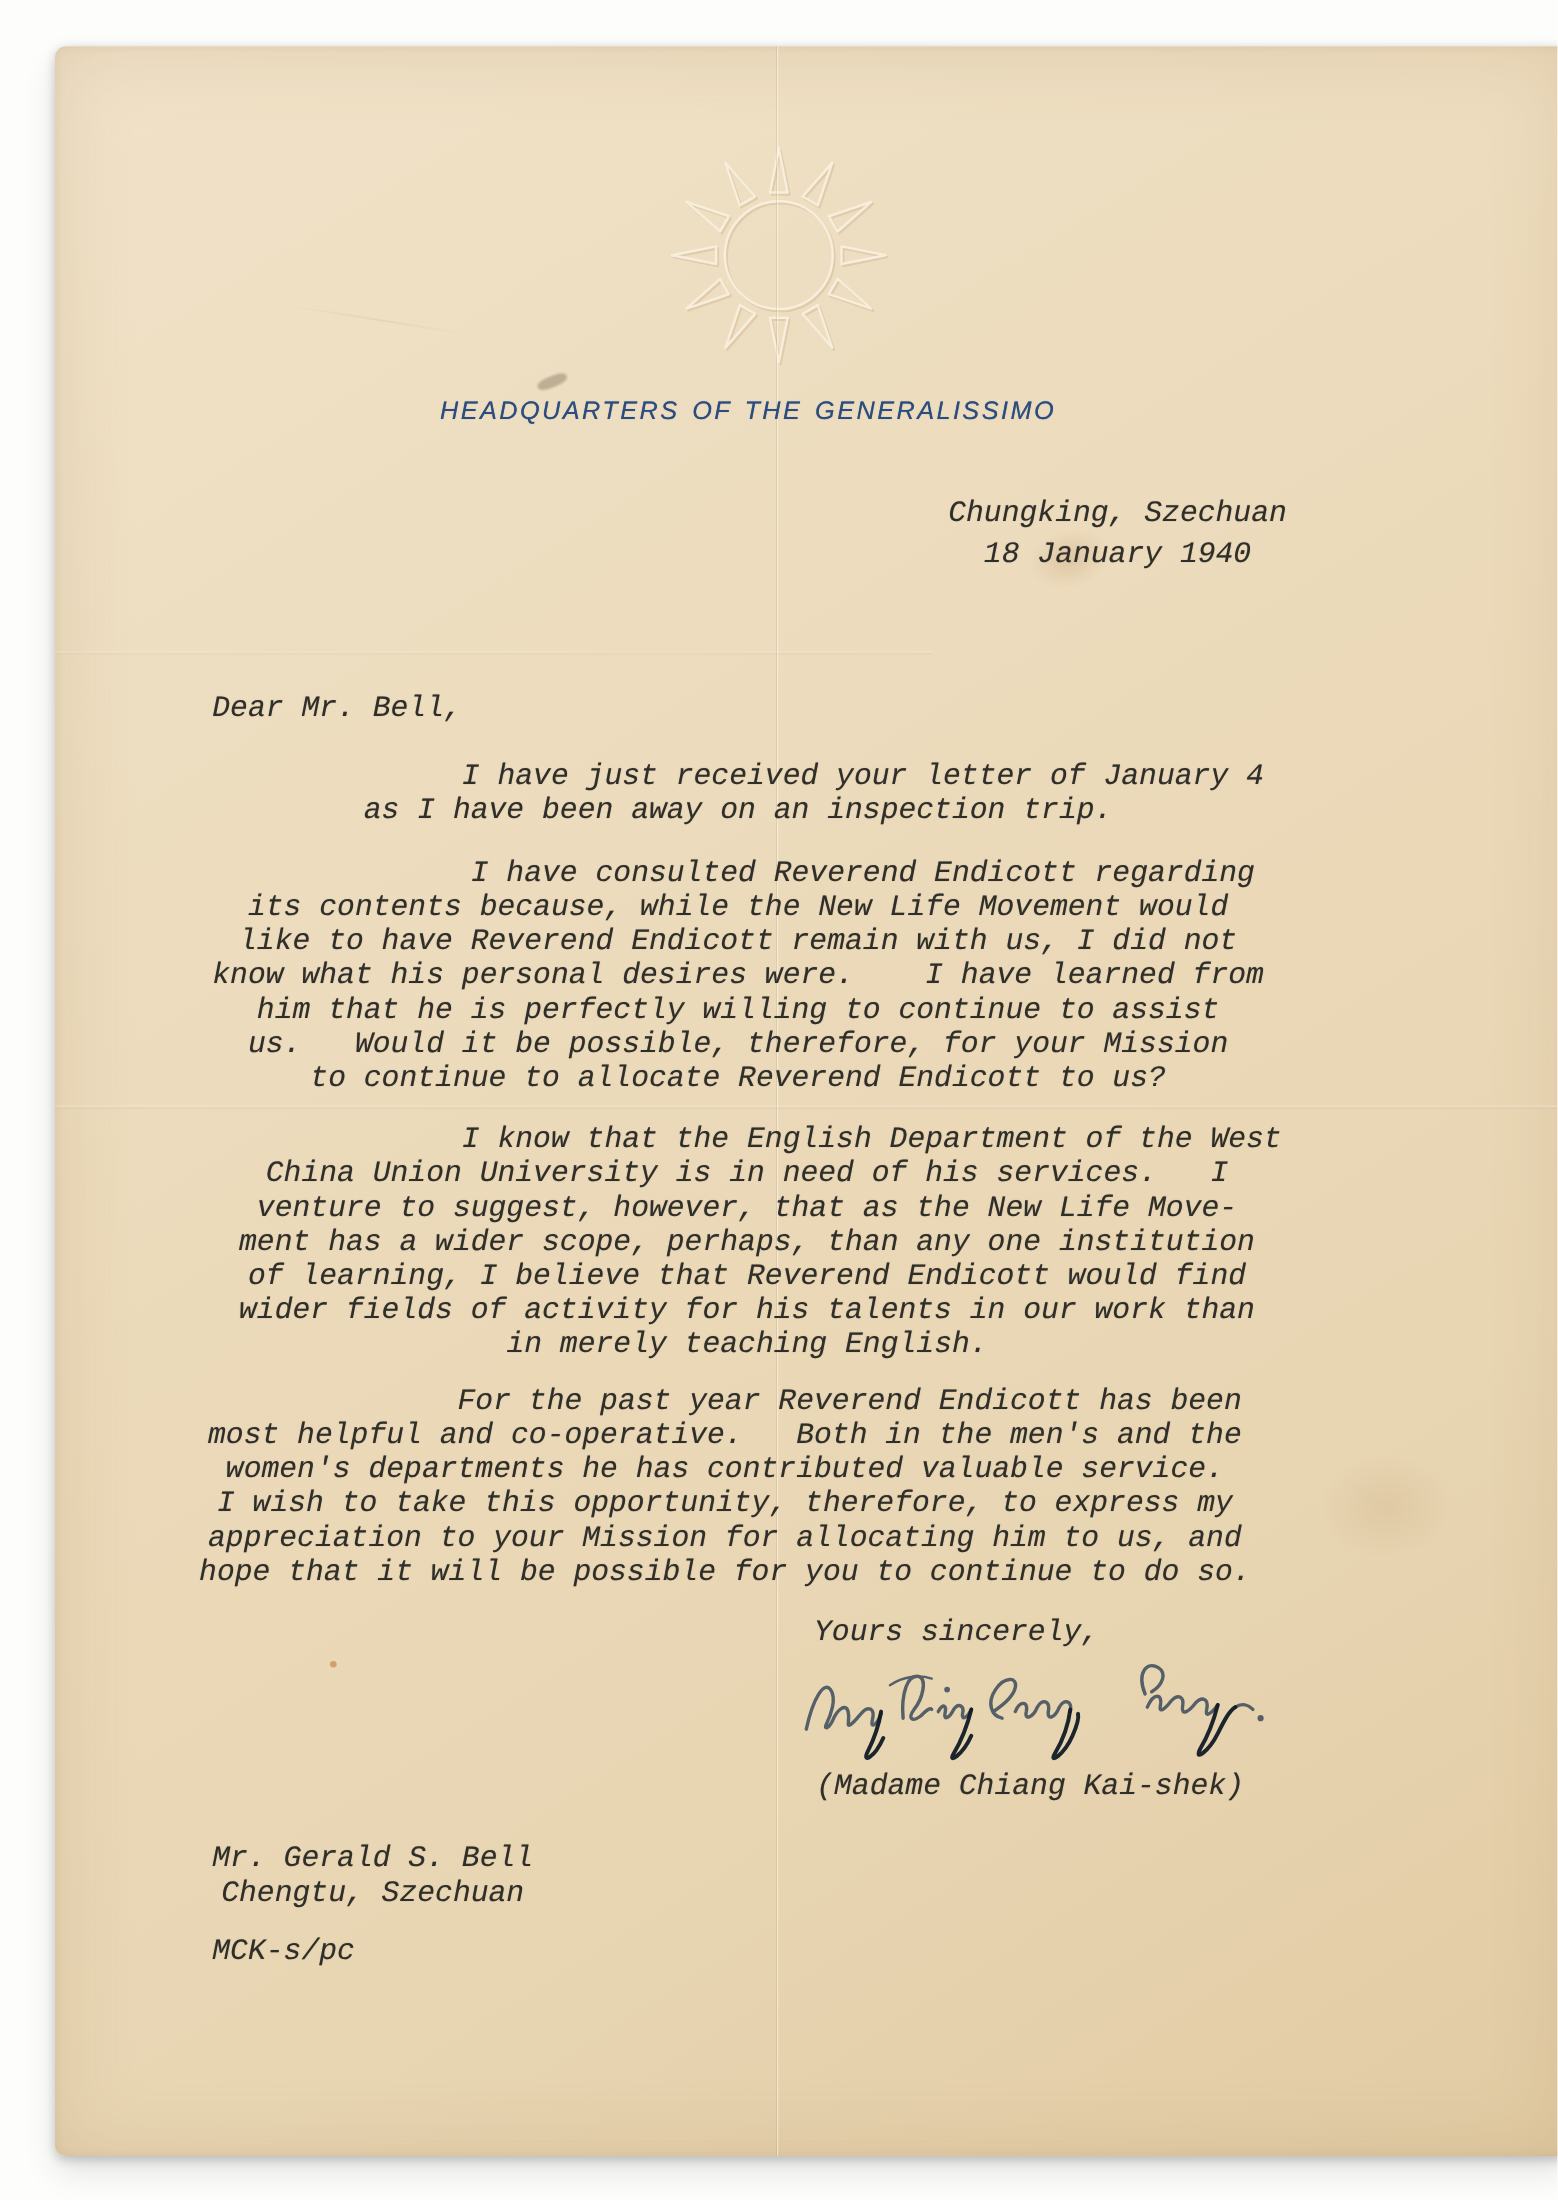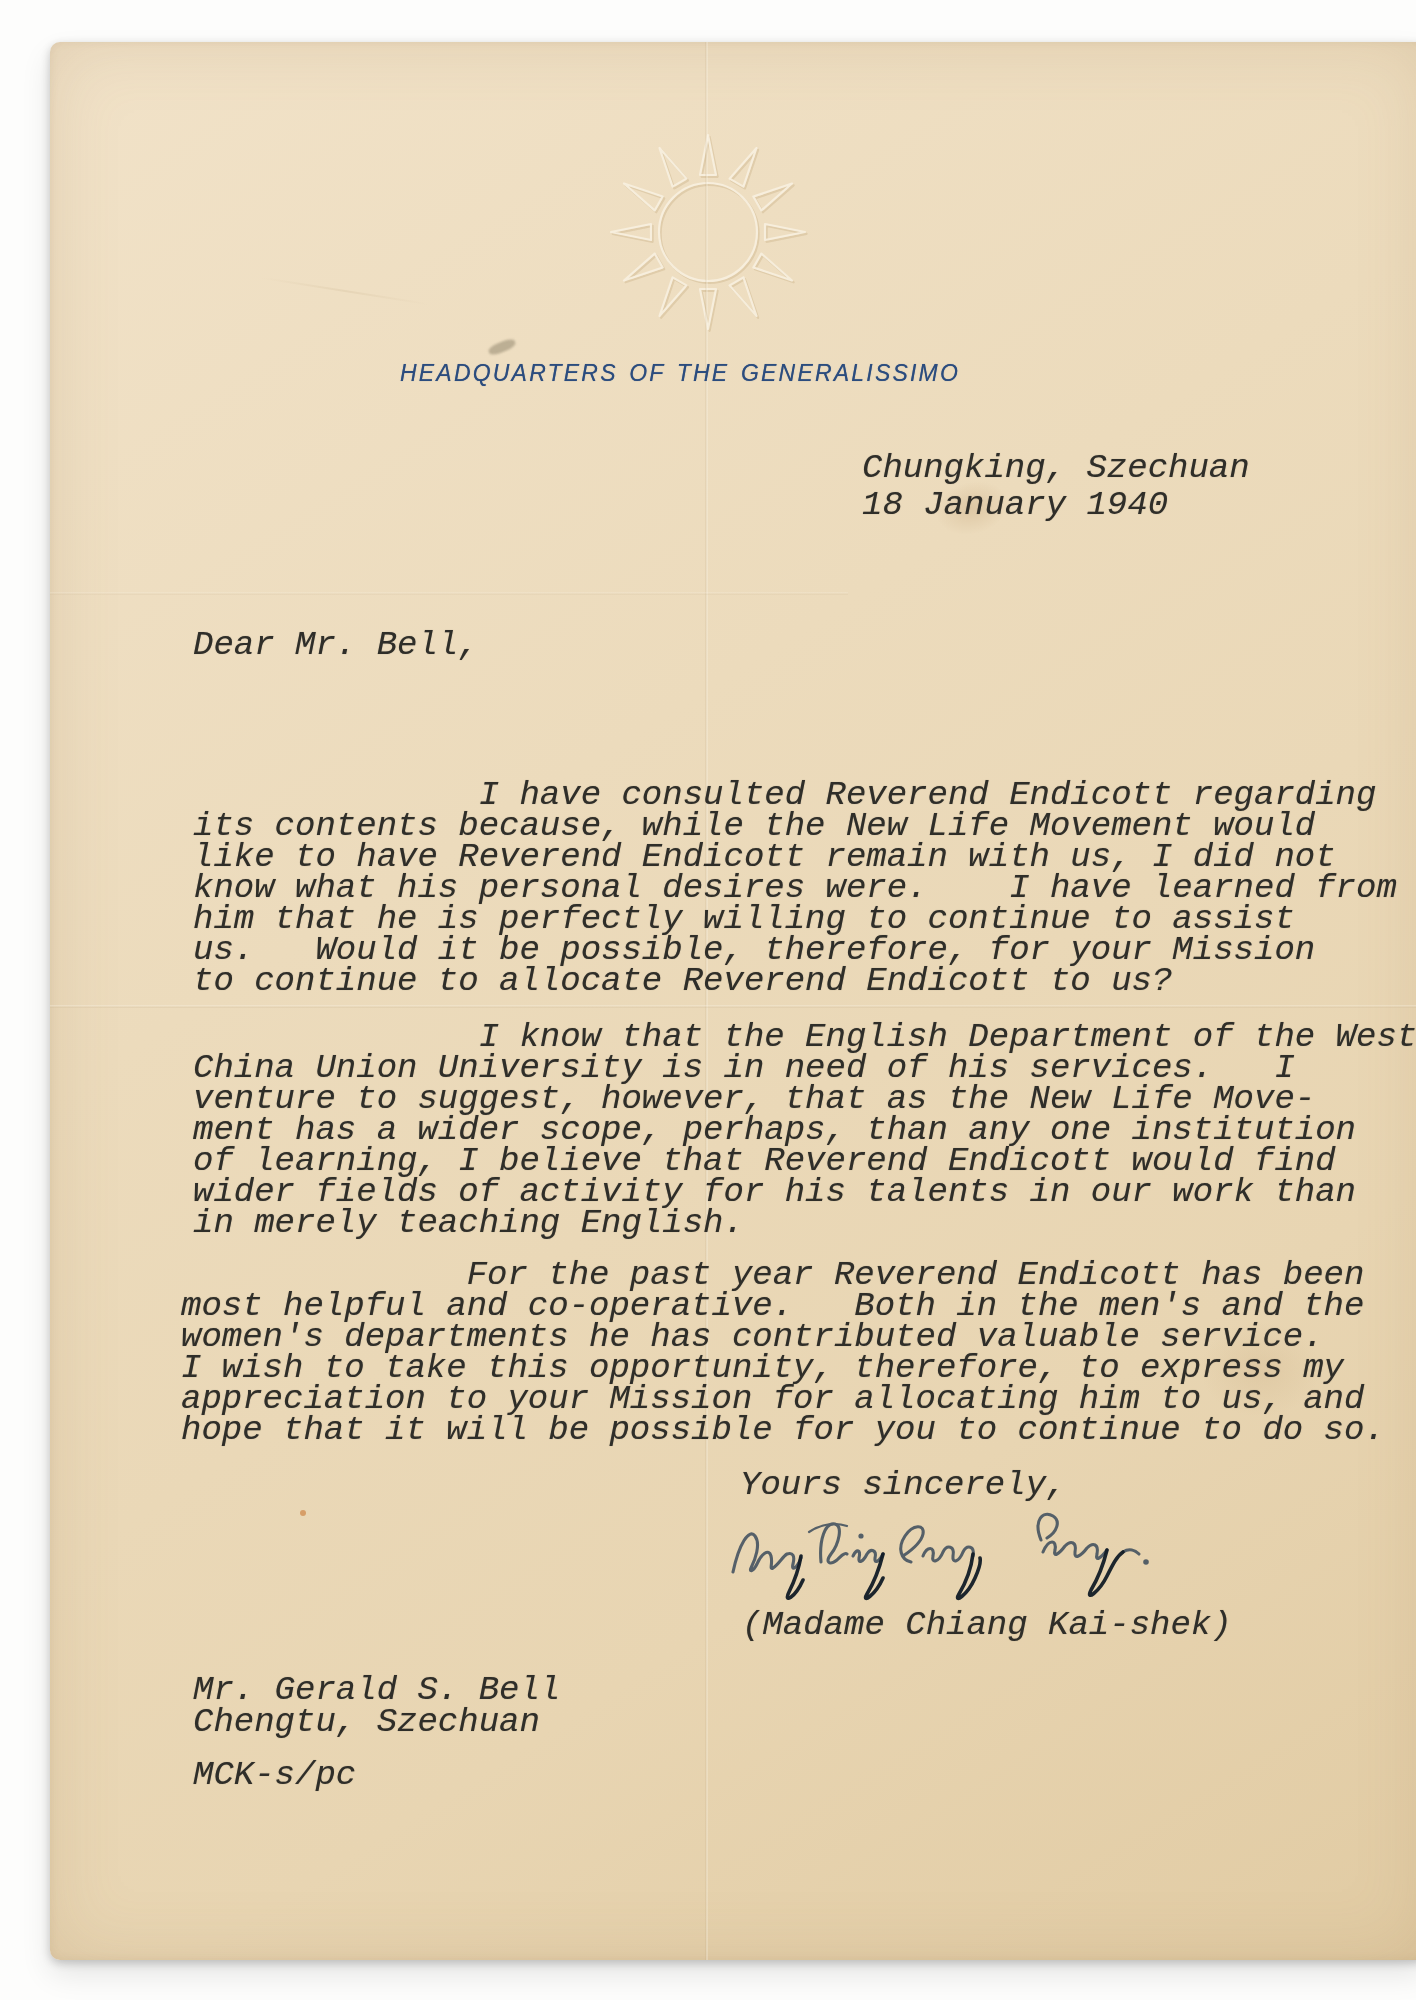--- a/index.html
+++ b/index.html
@@ -3,22 +3,22 @@
 <meta charset="utf-8">
 <style>
   html,body{margin:0;padding:0;background:#ffffff;}
   .stage{position:relative;width:1416px;height:2000px;background:#fdfdfc;overflow:hidden;
          font-family:"Liberation Mono","DejaVu Sans Mono",monospace;}
   .paper{position:absolute;left:50px;top:42px;width:1376px;height:1918px;border-radius:10px;
          background:linear-gradient(148deg,#f1e2c8 0%,#ecdbbc 38%,#e8d5b2 72%,#e1cba3 100%);
          box-shadow:0 3px 10px rgba(0,0,0,.20),0 14px 30px rgba(0,0,0,.10),
                     inset 0 0 70px rgba(150,115,70,.17),inset 0 0 8px rgba(150,115,70,.12);font-style:italic;}
   .type{position:absolute;font-family:"Liberation Mono","DejaVu Sans Mono",monospace;
-        font-size:34px;line-height:31px;color:#2f2e29;white-space:pre;
-        text-shadow:0 0 1px rgba(47,46,41,.38);z-index:5;}
+        font-size:27px;line-height:31px;color:#2f2e29;white-space:pre;
+        text-shadow:0 0 1px rgba(47,46,41,.38);z-index:5;text-align:center;}
   .letterhead{position:absolute;left:350px;top:318px;font-family:"Liberation Sans","DejaVu Sans",sans-serif;
         font-size:23px;letter-spacing:2.2px;word-spacing:3px;color:#2b4c7e;font-weight:500;
         text-shadow:0 0 .7px rgba(43,76,126,.75);white-space:pre;z-index:5;}
   .dateline{left:812px;top:408px;line-height:37px;}
   .salutation{left:143px;top:588px;}
   .para1{left:143px;top:650px;}
   .para2{left:143px;top:738px;}
   .para3{left:143px;top:980px;}
   .para4{left:131px;top:1218px;}
   .closing{left:657px;top:1428px;padding-left:33px;}
@@ -98,20 +98,22 @@
     <div class="stain stain2"></div>
     <div class="stain stain3"></div>
     <div class="stain stain4"></div>
 
     <div class="letterhead">HEADQUARTERS OF THE GENERALISSIMO</div>
 
     <div class="type dateline"><span>Chungking, Szechuan</span>
 <span>18 January 1940</span></div>
 
     <div class="type salutation">Dear Mr. Bell,</div>
+    <div class="type para1">              I have just received your letter of January 4
+as I have been away on an inspection trip.</div>
     <div class="type para2">              I have consulted Reverend Endicott regarding
 its contents because, while the New Life Movement would
 like to have Reverend Endicott remain with us, I did not
 know what his personal desires were.    I have learned from
 him that he is perfectly willing to continue to assist
 us.   Would it be possible, therefore, for your Mission
 to continue to allocate Reverend Endicott to us?</div>
     <div class="type para3">              I know that the English Department of the West
 China Union University is in need of his services.   I
 venture to suggest, however, that as the New Life Move-

